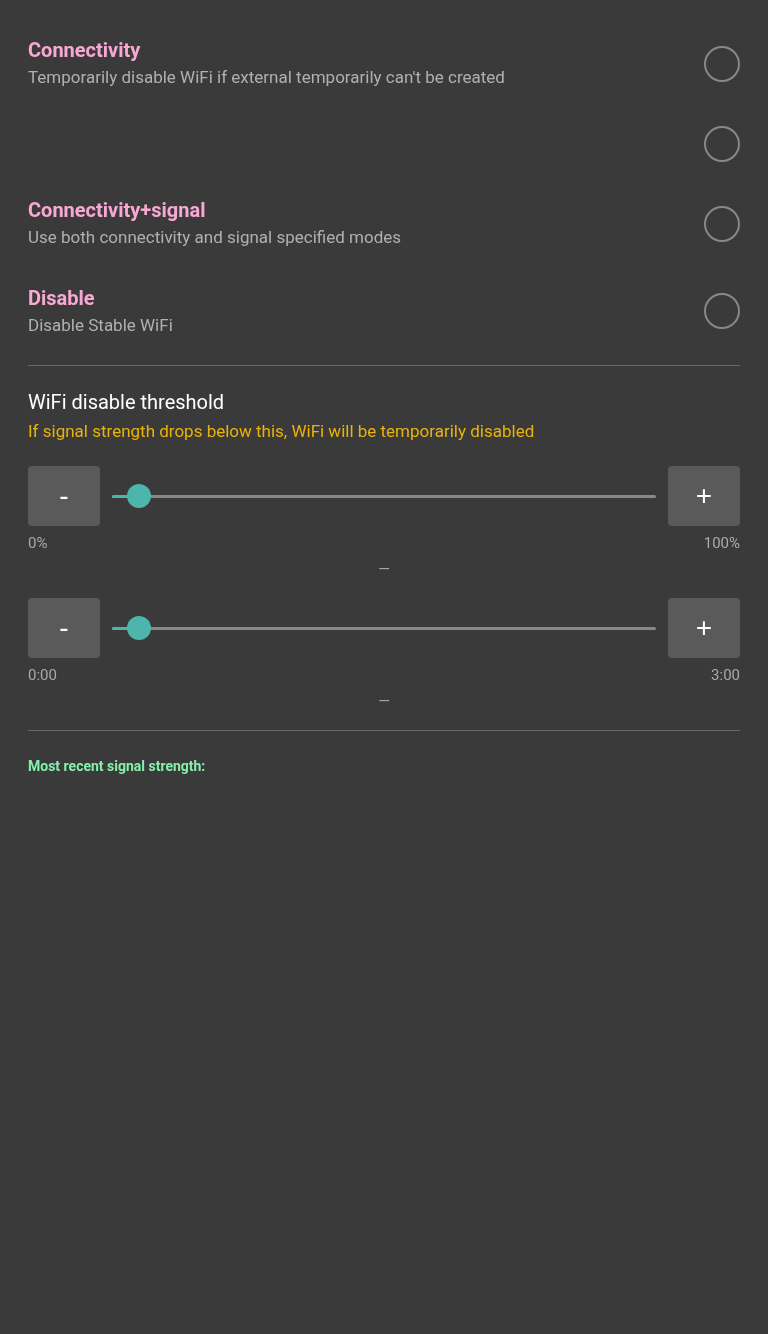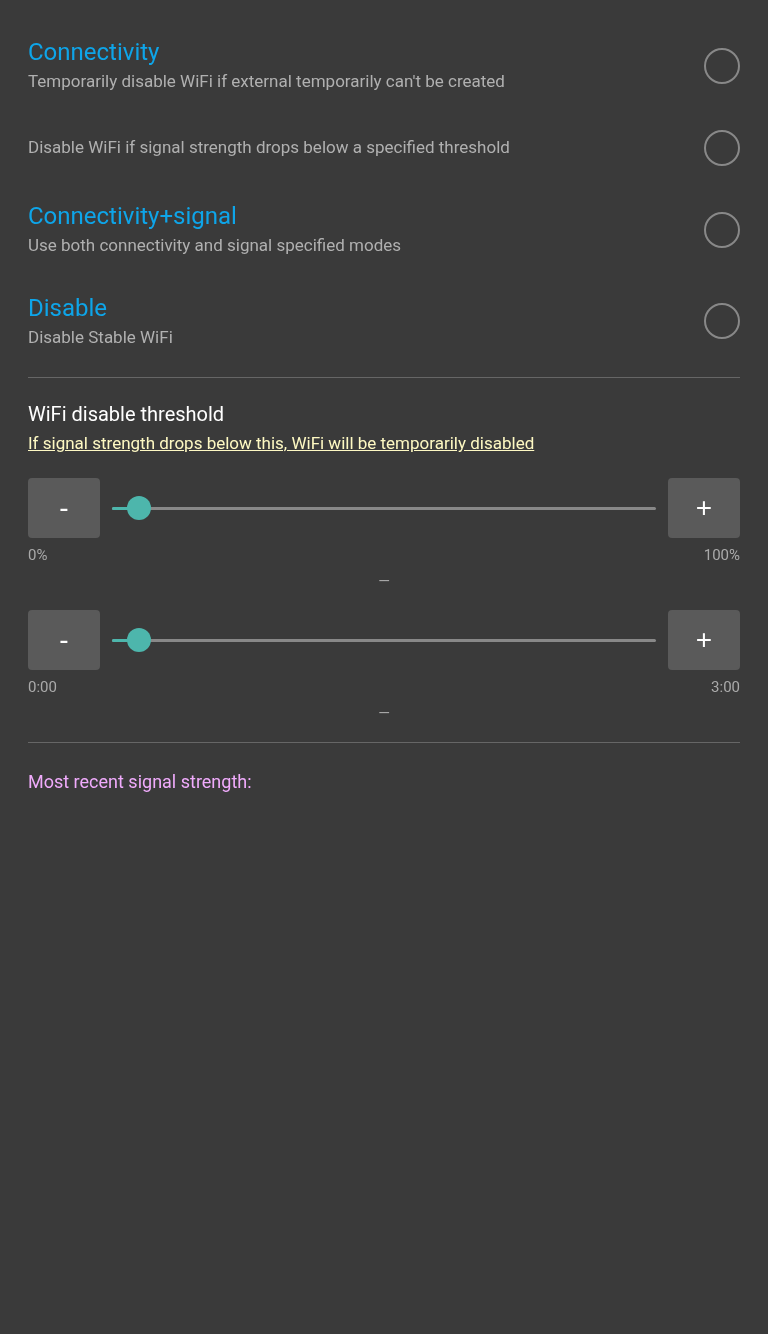--- a/index.html
+++ b/index.html
@@ -23,23 +23,23 @@
       justify-content: space-between;
       padding: 18px 0;
     }
 
     .option-text {
       flex: 1;
       padding-right: 20px;
     }
 
     .option-title {
-      font-size: 24px;
-      font-weight: 400;
-      color: #0ea5e9;
+      font-size: 20px;
+      font-weight: 700;
+      color: #f9a8d4;
       margin-bottom: 4px;
     }
 
     .option-desc {
       font-size: 17px;
       color: #b0b0b0;
       line-height: 1.4;
     }
 
     .radio-circle {
@@ -60,24 +60,23 @@
 
     .section-title {
       font-size: 20px;
       font-weight: 400;
       color: #ffffff;
       margin-bottom: 6px;
     }
 
     .section-desc {
       font-size: 17px;
-      color: #fef9c3;
+      color: #eab308;
       line-height: 1.4;
       margin-bottom: 22px;
-      text-decoration: underline;
     }
 
     .slider-row {
       display: flex;
       align-items: center;
       gap: 12px;
       margin-bottom: 8px;
     }
 
     .slider-btn {
@@ -148,41 +147,41 @@
 
     .section-block {
       margin-bottom: 10px;
     }
 
     .info-section {
       margin-top: 10px;
     }
 
     .info-text {
-      font-size: 18px;
-      color: #f0abfc;
+      font-size: 14px;
+      color: #86efac;
       line-height: 1.7;
+      font-weight: bold;
     }
   </style>
 </head>
 <body>
 
 <div>
 
   <div class="option-item">
     <div class="option-text">
       <div class="option-title">Connectivity</div>
       <div class="option-desc">Temporarily disable WiFi if external temporarily can't be created</div>
     </div>
     <div class="radio-circle"></div>
   </div>
 
   <div class="option-item">
     <div class="option-text">
-      <div class="option-desc">Disable WiFi if signal strength drops below a specified threshold</div>
     </div>
     <div class="radio-circle"></div>
   </div>
 
   <div class="option-item">
     <div class="option-text">
       <div class="option-title">Connectivity+signal</div>
       <div class="option-desc">Use both connectivity and signal specified modes</div>
     </div>
     <div class="radio-circle"></div>

